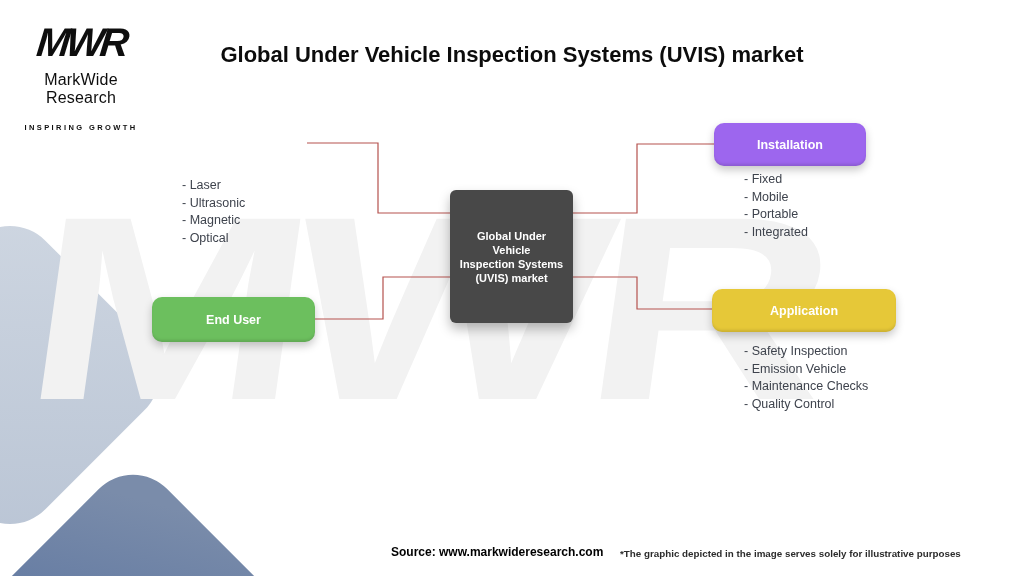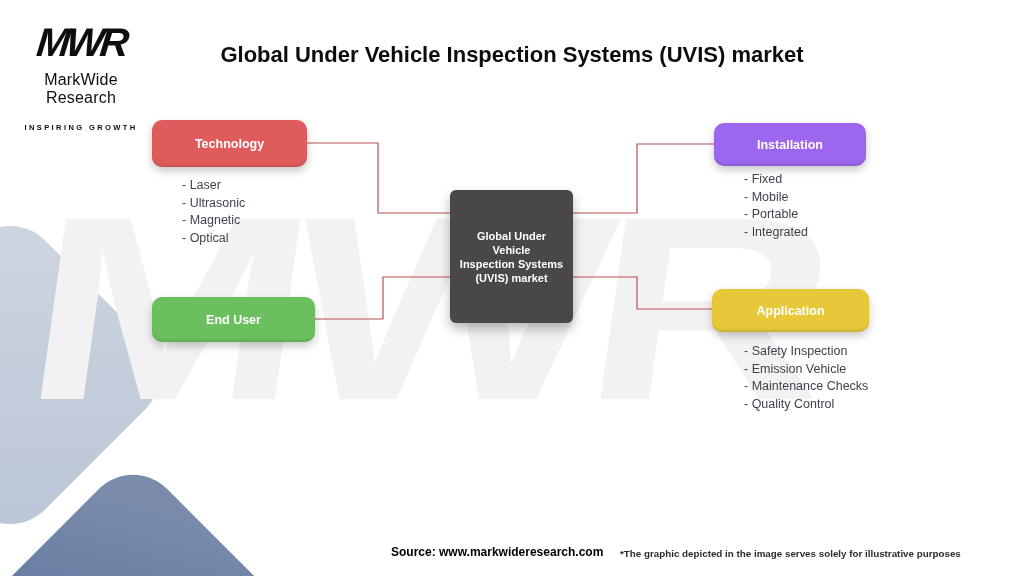--- a/index.html
+++ b/index.html
@@ -43,21 +43,21 @@
               font-size:11px;font-weight:bold;line-height:14px;padding:0 9px;box-sizing:border-box;
               white-space:pre-line;box-shadow:0 6px 12px rgba(0,0,0,.28);}
 
   
   .cat-box{position:absolute;border-radius:10px;color:#fff;font-weight:bold;font-size:12.5px;
            display:flex;align-items:center;justify-content:center;z-index:3;
            box-shadow:0 4px 8px rgba(0,0,0,.22), inset 0 -3px 3px -1px rgba(0,0,0,.12);}
   .box-technology{left:152px;top:120px;width:155px;height:47px;}
   .box-installation{left:714px;top:123px;width:152px;height:43px;}
   .box-end-user{left:152px;top:297px;width:163px;height:45px;}
-  .box-application{left:712px;top:289px;width:157px;height:43px;}
+  .box-application{left:712px;top:289px;width:184px;height:43px;}
 
   
   .cat-list{position:absolute;margin:0;padding:0;list-style:none;z-index:3;
             font-size:12.5px;line-height:17.6px;color:#3e434d;}
   .list-technology{left:182px;top:177px;}
   .list-installation{left:744px;top:171px;}
   .list-end-user{left:182px;top:358px;}
   .list-application{left:744px;top:343px;}
 
   
@@ -90,23 +90,20 @@
     </div>
 
     <h1 class="title">Global Under Vehicle Inspection Systems (UVIS) market</h1>
 
     <div class="center-box">
       <span>Global Under Vehicle
 Inspection Systems
 (UVIS) market</span>
     </div>
 
-    <div class="cat-box box-technology" style="background: rgb(224, 91, 91);">
-      <span>Technology</span>
-    </div>
     <ul class="cat-list list-technology">
         <li>- Laser</li>
         <li>- Ultrasonic</li>
         <li>- Magnetic</li>
         <li>- Optical</li>
       </ul>
 
     <div class="cat-box box-installation" style="background: rgb(157, 102, 238);">
       <span>Installation</span>
     </div>

